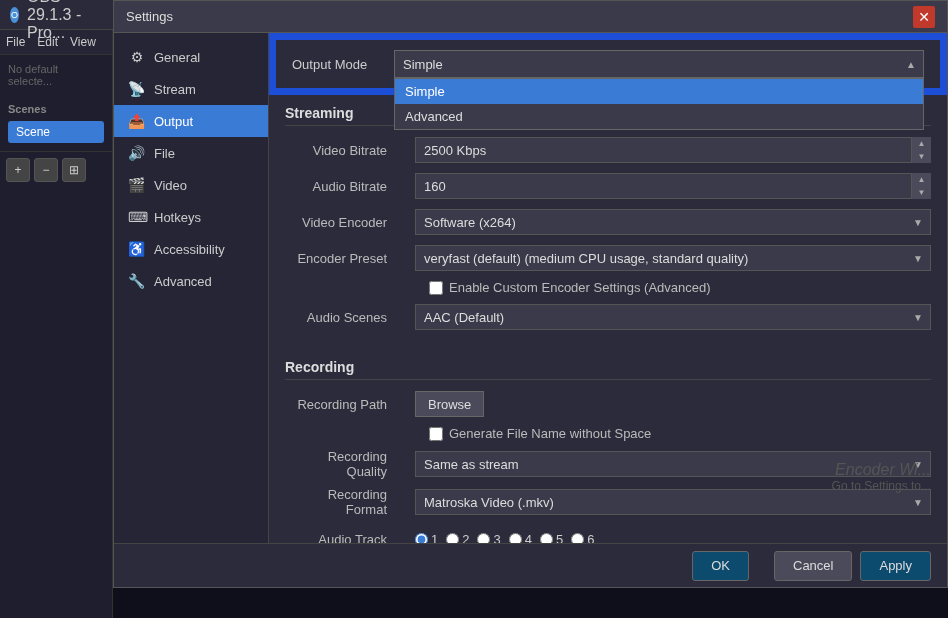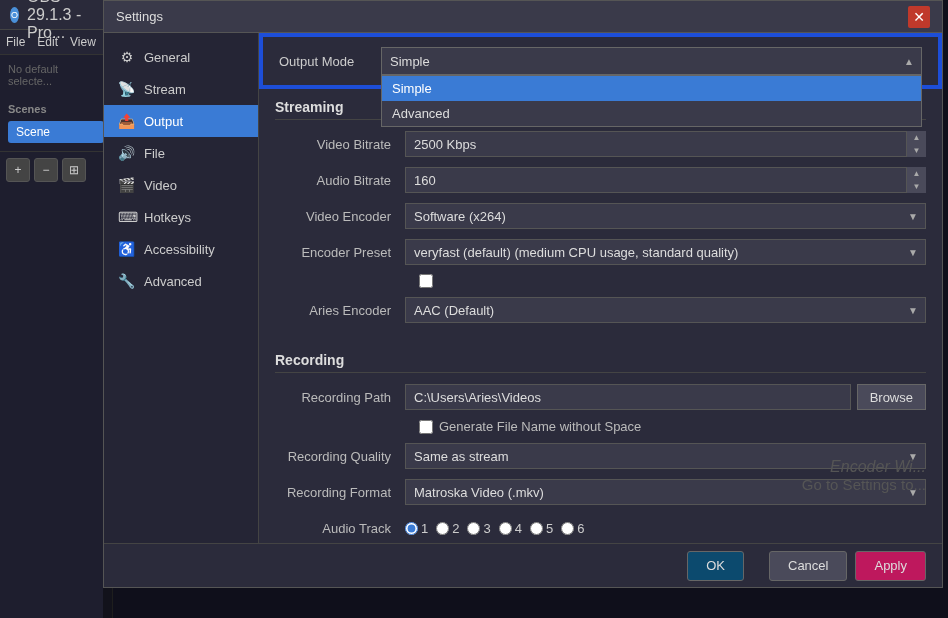--- a/index.html
+++ b/index.html
@@ -151,21 +151,21 @@
       position: relative;
     }
 
     
     .output-mode-bar {
       background: #2b2b3b;
       padding: 10px 16px;
       display: flex;
       align-items: center;
       gap: 12px;
-      border: 4px solid #1d4ed8;
+      border: 7px solid #1d4ed8;
       position: relative;
       z-index: 10;
     }
     .output-mode-label { color: #ccc; font-size: 13px; min-width: 90px; }
 
     
     .settings-section {
       padding: 10px 16px;
     }
     .section-header {
@@ -179,21 +179,21 @@
 
     .form-row {
       display: flex;
       align-items: center;
       margin-bottom: 8px;
       min-height: 28px;
     }
     .form-label {
       width: 130px;
       text-align: right;
-      padding-right: 14px;
+      padding-right: 28px;
       color: #bbb;
       font-size: 13px;
       flex-shrink: 0;
     }
     .form-control {
       flex: 1;
       display: flex;
       align-items: center;
       gap: 6px;
     }
@@ -285,21 +285,21 @@
     .footer-btn {
       padding: 5px 18px;
       font-size: 13px;
       cursor: pointer;
       border-radius: 3px;
       height: 30px;
       border: 1px solid #666;
     }
     .btn-ok { background: #0c4a6e; color: #ddd; }
     .btn-cancel { background: #4a4a5a; color: #ddd; margin-left: 17px; }
-    .btn-apply { background: #be185d; color: #ddd; text-align: center; }
+    .btn-apply { background: #0c4a6e; color: #ddd; text-align: center; }
 
     .spinner-wrap {
       position: relative;
       display: flex;
       align-items: center;
     }
     .spinner-input {
       background: #3a3a4a;
       border: 1px solid #555;
       color: #ddd;
@@ -350,21 +350,21 @@
     <div class="obs-scenes-title">Scenes</div>
     <div class="scene-item">Scene</div>
   </div>
   <div class="obs-bottom">
     <button class="obs-bottom-btn">+</button>
     <button class="obs-bottom-btn">−</button>
     <button class="obs-bottom-btn">⊞</button>
   </div>
 </div>
 
-<div style="position:absolute; top:0; left:103px; right:0; height:618px; background:rgba(0,0,0,0.4); z-index:5; display:flex; align-items:flex-start;">
+<div style="position:absolute; top:0; left:113px; right:0; height:618px; background:rgba(0,0,0,0.4); z-index:5; display:flex; align-items:flex-start;">
   <div class="settings-window">
 
     <div class="settings-titlebar">
       <span class="settings-title">Settings</span>
       <button class="settings-close-btn">✕</button>
     </div>
 
     <div class="settings-body">
 
       <div class="settings-sidebar">
@@ -467,42 +467,42 @@
                 <select class="form-select">
                   <option>veryfast (default) (medium CPU usage, standard quality)</option>
                 </select>
                 <span class="form-select-arrow">▼</span>
               </div>
             </div>
           </div>
 
           <div class="checkbox-row">
             <input type="checkbox" id="custom-enc" style="">
-          </div>
-
-          <div class="form-row">
-            <span class="form-label">Aries Encoder</span>
+            <label for="custom-enc" class="checkbox-label">Enable Custom Encoder Settings (Advanced)</label>
+          </div>
+
+          <div class="form-row">
+            <span class="form-label">Audio Scenes</span>
             <div class="form-control">
               <div class="select-wrap">
                 <select class="form-select">
                   <option>AAC (Default)</option>
                 </select>
                 <span class="form-select-arrow">▼</span>
               </div>
             </div>
           </div>
         </div>
 
         <div class="settings-section">
           <div class="section-header">Recording</div>
 
           <div class="form-row">
             <span class="form-label">Recording Path</span>
             <div class="form-control">
-              <input class="path-input" type="text" value="C:\Users\Aries\Videos" style="">
               <button class="browse-btn">Browse</button>
             </div>
           </div>
 
           <div class="checkbox-row">
             <input type="checkbox" id="gen-fn" style="">
             <label for="gen-fn" class="checkbox-label">Generate File Name without Space</label>
           </div>
 
           <div class="form-row">
@@ -558,21 +558,21 @@
                     <span class="track-label">6</span>
                   </label>
               </div>
             </div>
           </div>
 
         </div>
 
         <div style="position:absolute; bottom:50px; right:16px; text-align:right;">
           <div style="font-size:16px; color:#555; font-style:italic;">Encoder Wi...</div>
-          <div style="font-size:15px; color:#555;">Go to Settings to...</div>
+          <div style="font-size:12px; color:#555;">Go to Settings to...</div>
         </div>
       </div>
     </div>
 
     <div class="settings-footer">
       <button class="footer-btn btn-ok">OK</button>
       <button class="footer-btn btn-cancel">Cancel</button>
       <button class="footer-btn btn-apply">Apply</button>
     </div>
   </div>

